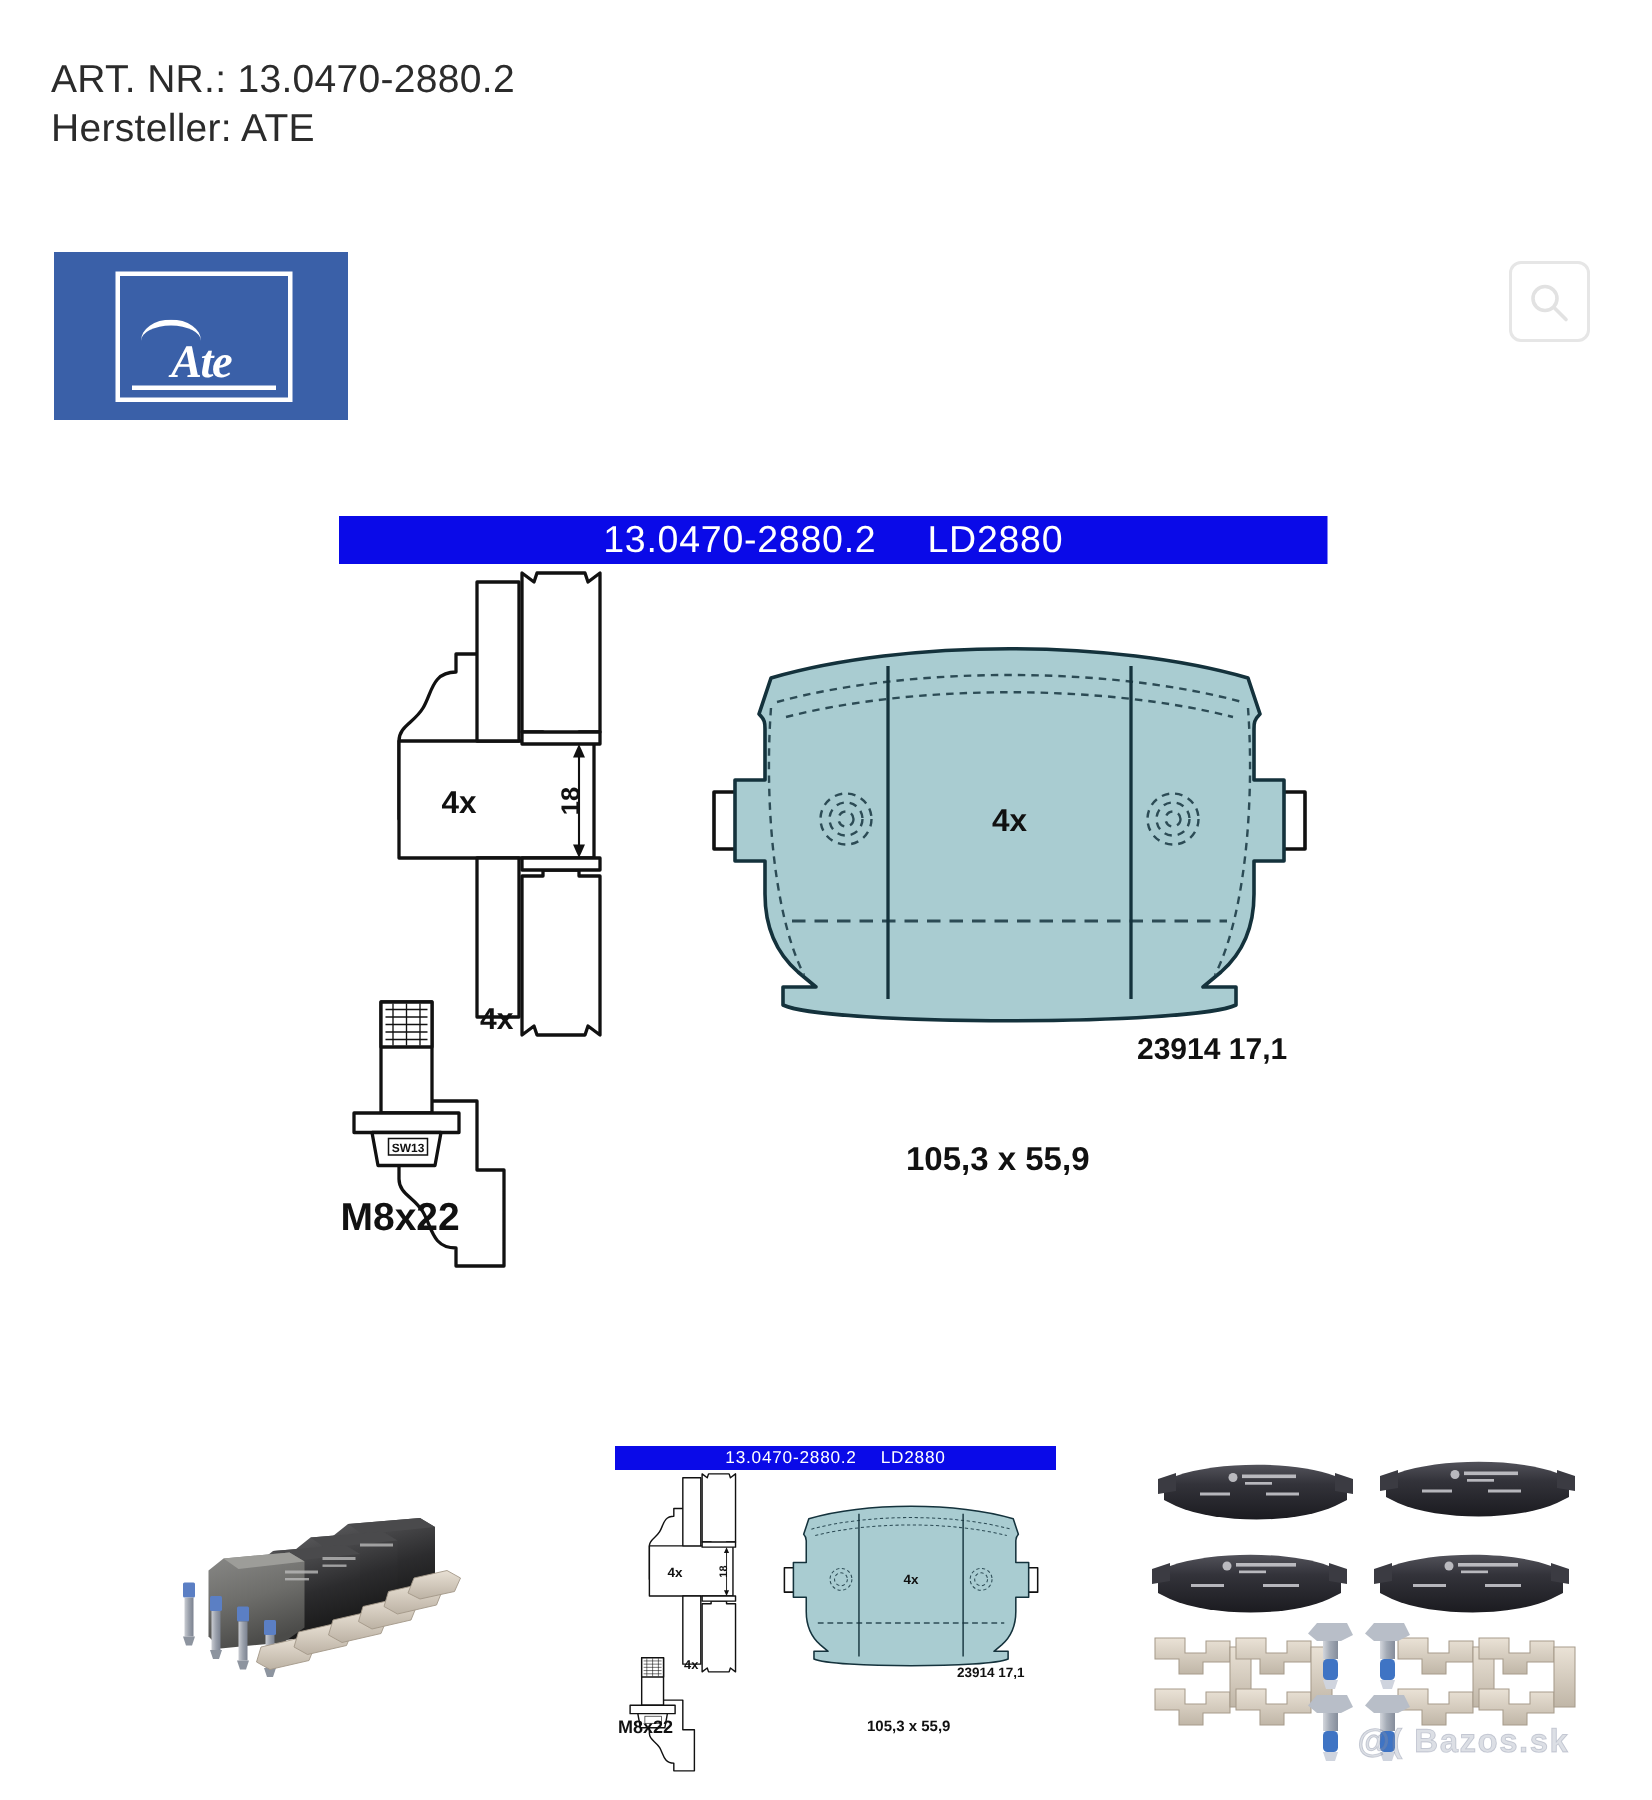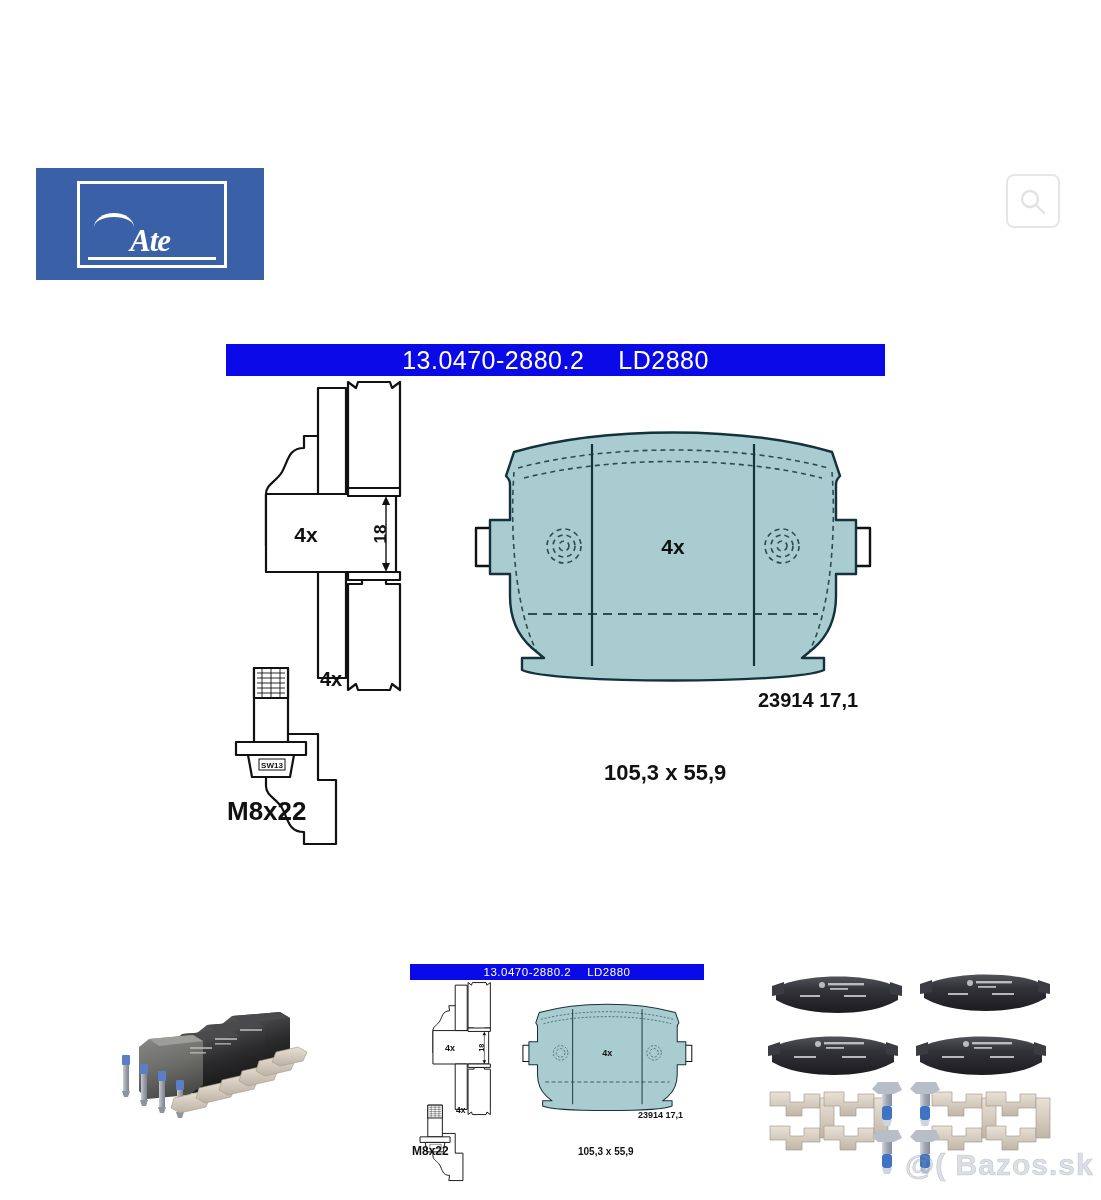--- a/index.html
+++ b/index.html
@@ -29,21 +29,21 @@
     color: #2b2b2b;
     letter-spacing: 0.2px;
     white-space: pre;
   }
 
   
   #brand-logo {
     position: absolute;
     left: 36px;
     top: 168px;
-    width: 228px;
+    width: 196px;
     height: 112px;
     background: #3a60a8;
     box-sizing: border-box;
   }
   #brand-logo .inner-frame {
     position: absolute;
     left: 41px;
     top: 13px;
     right: 37px;
     bottom: 12px;
@@ -147,21 +147,21 @@
   }
   #thumb-dim-size { left: 168px; top: 182px; font-size: 10px; }
   #thumb-dim-code { left: 228px; top: 146px; font-size: 9px; }
   #thumb-label-bolt { left: 2px; top: 180px; font-size: 12px; font-weight: bold; }
 
   
   #watermark {
     position: absolute;
     left: 905px;
     top: 1148px;
-    font-size: 30px;
+    font-size: 22px;
     font-weight: bold;
     color: rgba(140, 150, 170, 0.30);
     letter-spacing: 1px;
     white-space: pre;
     -webkit-text-stroke: 0.6px rgba(120,130,155,0.35);
   }
 
   svg { overflow: visible; }
   .ln { fill: none; stroke: #111; stroke-width: 2.2; stroke-linejoin: round; stroke-linecap: round; }
   .ln-thin { fill: none; stroke: #111; stroke-width: 1.4; }
@@ -169,20 +169,22 @@
   .pad-plate { fill: #ffffff; stroke: #111; stroke-width: 2.4; stroke-linejoin: round; }
   .dash { fill: none; stroke: #2c4b55; stroke-width: 2; stroke-dasharray: 9 6; }
   .dash-s { fill: none; stroke: #2c4b55; stroke-width: 1.6; stroke-dasharray: 5 4; }
   .clip-w { fill: #ffffff; stroke: #111; stroke-width: 2.2; stroke-linejoin: round; }
   .txt-bold { font-family: "Liberation Sans", sans-serif; font-weight: bold; fill: #111; }
 </style>
 </head>
 <body>
 
 <div id="header">
+  <div class="header-line">ART. NR.: 13.0470-2880.2</div>
+  <div class="header-line">Hersteller: ATE</div>
 </div>
 
 <div id="brand-logo">
   <div class="inner-frame"></div>
   <div class="swoosh"></div>
   <div class="wordmark">Ate</div>
   <div class="underbar"></div>
 </div>
 
 <div id="search-button">

